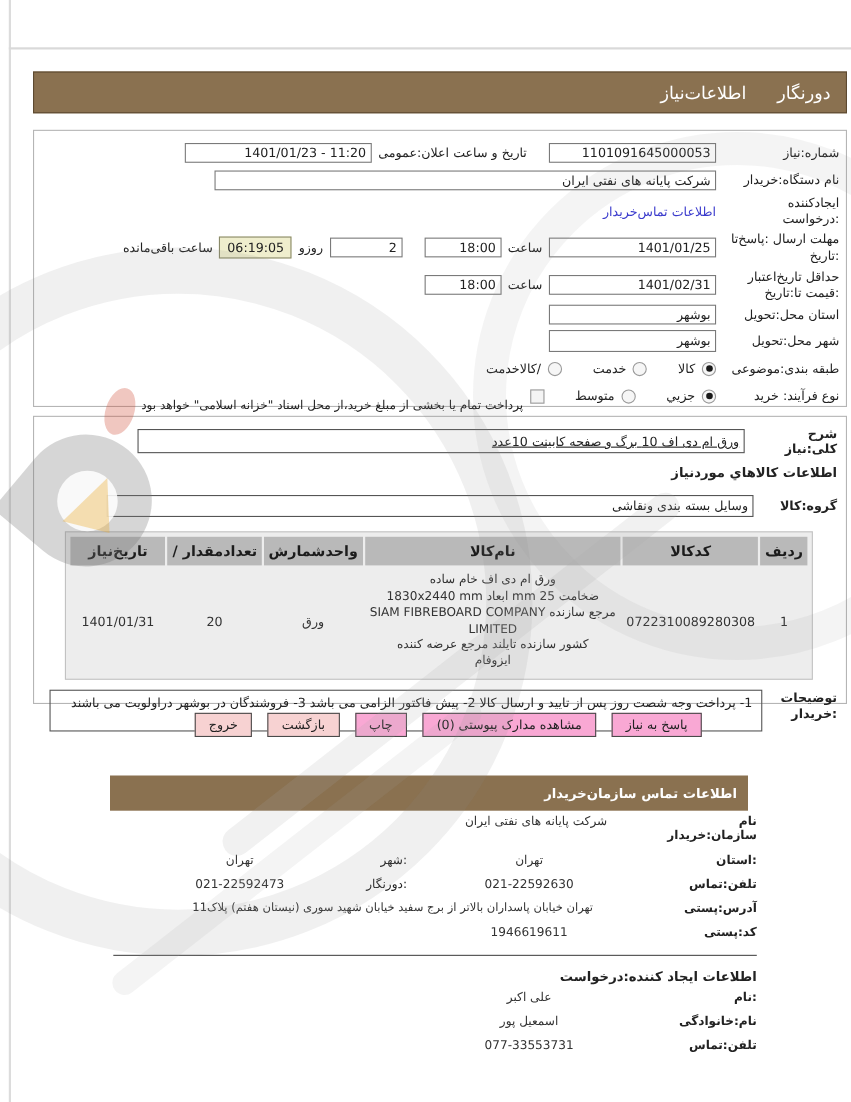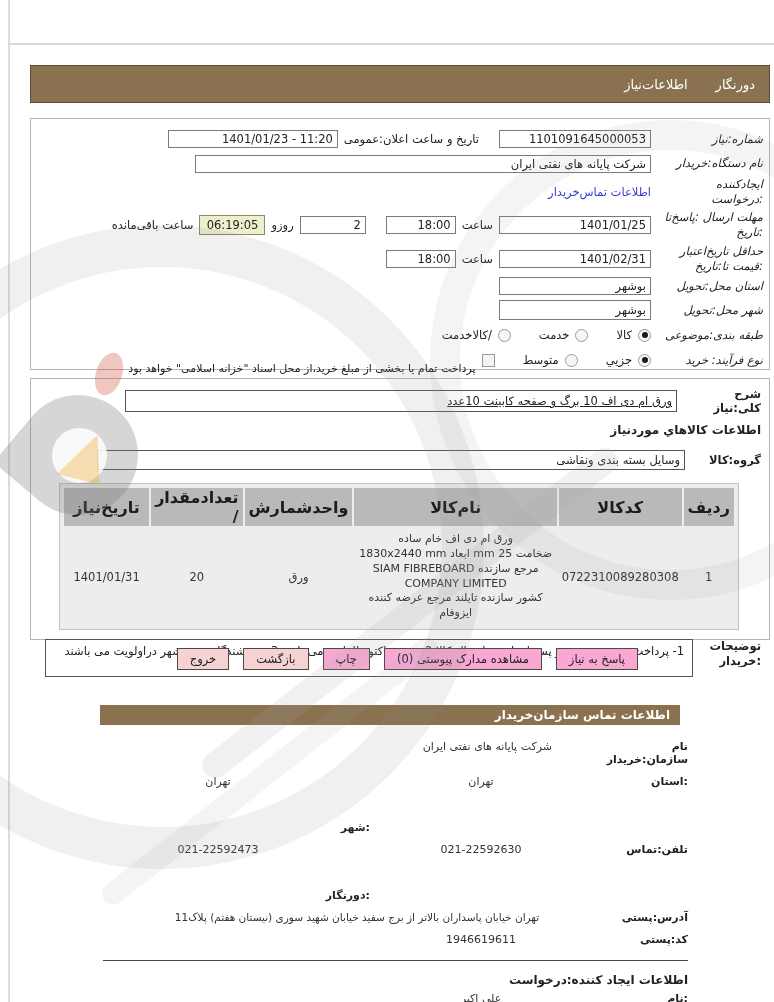--- a/index.html
+++ b/index.html
@@ -31,29 +31,29 @@
   .wm-tri{left:62px;top:432px;width:0;height:0;border-left:30px solid transparent;
     border-right:14px solid transparent;border-bottom:48px solid rgba(235,170,40,0.35);
     transform:rotate(14deg);}
   .wm-red{left:96px;top:352px;width:26px;height:44px;border-radius:50%;
     background:rgba(205,70,45,0.30);transform:rotate(18deg);}
 
   
   .topbar{left:30px;top:65px;width:740px;height:38px;background:#8a7150;
     border:1px solid #5d4a31;box-sizing:border-box;display:flex;align-items:center;
     gap:28px;padding:0 14px;z-index:2;}
-  .tab{color:#ffffff;font-size:13px;cursor:default;}
+  .tab{color:#ffffff;font-size:16px;cursor:default;}
 
   
   .panel{background:#ffffff;border:1px solid #b5b5b5;box-sizing:border-box;z-index:2;}
   .panel1{left:30px;top:118px;width:740px;height:252px;padding:8px 6px 4px 6px;}
   .panel2{left:30px;top:378px;width:740px;height:262px;padding:10px 8px 6px 12px;}
 
   .frow{display:flex;align-items:center;gap:6px;}
-  .flabel{width:106px;flex:0 0 106px;line-height:1.25;font-style:italic;}
+  .flabel{width:106px;flex:0 0 106px;line-height:1.25;}
   .pre{white-space:pre-line;}
   .ibox{border:1px solid #7a7a7a;background:#fff;height:18px;display:flex;
     align-items:center;padding:0 4px;box-sizing:border-box;font-size:11.5px;overflow:hidden;white-space:nowrap;}
   .w150{width:152px;} .w70{width:70px;} .w65{width:66px;}
   .wide1{width:456px;} .wide2{width:396px;}
   .count{border:1px solid #8a8a6a;background:#efeecd;width:64px;height:18px;
     display:flex;align-items:center;justify-content:center;}
   .link{color:#3a3acc;cursor:pointer;}
 
   .radio{width:13px;height:13px;border-radius:50%;border:1px solid #9a9a9a;
@@ -63,47 +63,47 @@
   .check{width:13px;height:13px;border:1px solid #9a9a9a;background:#f4f4f4;
     box-sizing:border-box;flex:0 0 13px;}
   .optgap{margin-right:22px;}
 
   .b{font-weight:bold;}
   .sechead{font-weight:bold;font-size:12px;}
 
   
   .tblwrap{margin:12px 22px 0 16px;border:1px solid #c2c2c2;background:#ededed;padding:2px;}
   table.items{border-collapse:separate;border-spacing:2px;width:100%;}
-  table.items th{background:#b9b9b9;color:#1c1c1c;font-weight:bold;font-size:16px;
+  table.items th{background:#b9b9b9;color:#1c1c1c;font-weight:bold;font-size:13px;
     height:26px;padding:0 4px;margin-top:45px;}
   table.items td{font-size:11.5px;color:#333;text-align:center;vertical-align:middle;
     padding:4px 2px;}
   .c-row{width:26px;} .c-code{width:116px;} .c-name{width:300px;}
   .c-unit{width:82px;} .c-qty{width:82px;text-align:right;} .c-date{width:86px;}
 
   .notesbox{border:1px solid #555;width:648px;min-height:38px;box-sizing:border-box;
     padding:3px 8px;line-height:1.45;}
 
   
   .btnrow{left:138px;top:648px;width:500px;display:flex;gap:14px;z-index:2;}
   .btn{height:22px;border:1px solid #4a4a4a;display:flex;align-items:center;
     justify-content:center;padding:0 12px;font-size:11.5px;cursor:pointer;box-sizing:border-box;}
   .btn.green{background:#f9a8d4;}
   .btn.pink{background:#f7d2d2;}
 
   
-  .cbar{left:100px;top:705px;width:580px;height:20px;background:#8a7150;color:#fff;
+  .cbar{left:100px;top:705px;width:580px;height:32px;background:#8a7150;color:#fff;
     font-weight:bold;font-size:12px;display:flex;align-items:center;padding:0 10px;
     box-sizing:border-box;z-index:2;}
   .contact{left:100px;top:740px;width:588px;z-index:2;}
   .crow{display:flex;align-items:flex-start;margin-bottom:9px;}
   .clabel{width:96px;flex:0 0 96px;font-weight:bold;font-size:11px;}
   .cval{width:222px;flex:0 0 222px;text-align:center;font-size:11px;color:#333;}
   .cval.right{text-align:right;padding-right:40px;box-sizing:border-box;}
-  .clabel2{width:72px;flex:0 0 72px;font-weight:bold;font-size:11px;margin-top:46px;}
+  .clabel2{width:72px;flex:0 0 72px;font-weight:normal;font-size:11px;}
   .cval2{width:160px;flex:0 0 160px;text-align:center;font-size:11px;color:#333;}
   .addr{width:470px;font-size:10.5px;color:#333;text-align:center;}
   .sep{border:none;border-top:1px solid #4a4a4a;margin:14px 0 12px 0;width:585px;}
 </style>
 </head>
 <body>
 
 <div class="abs vline"></div>
 <div class="abs hline"></div>
 

